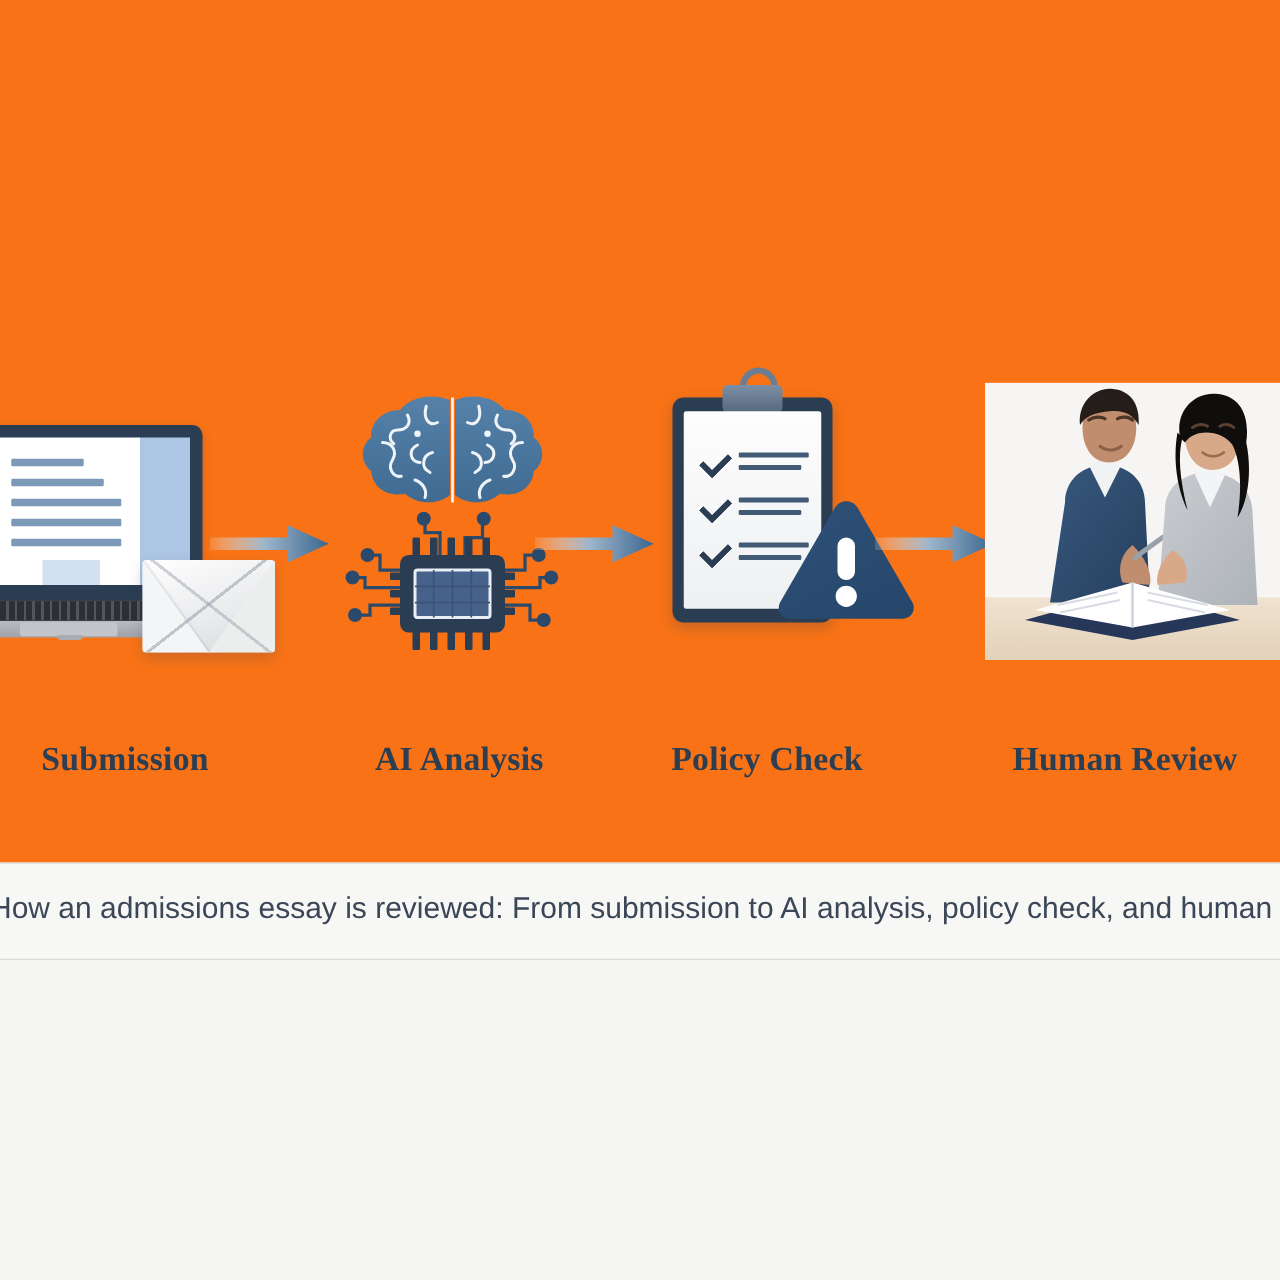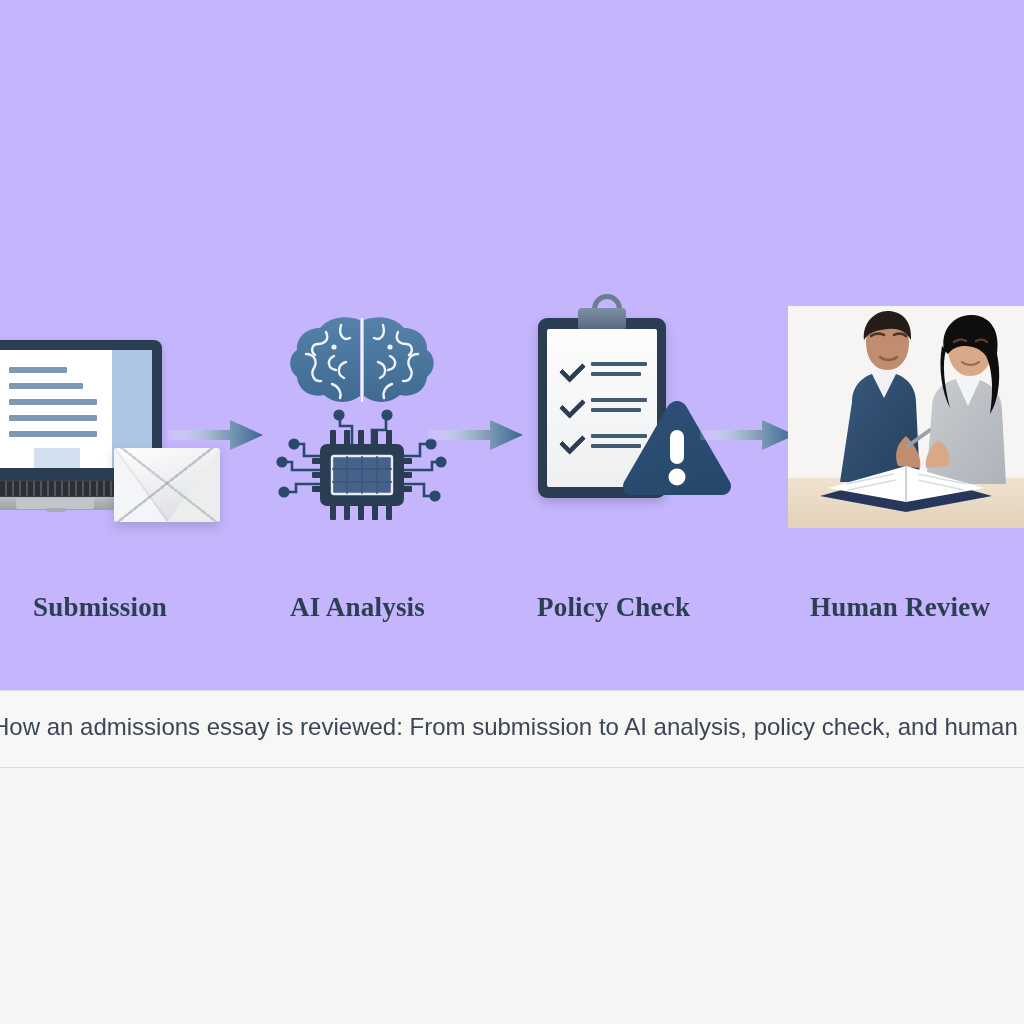--- a/index.html
+++ b/index.html
@@ -13,21 +13,21 @@
     font-family: "Liberation Sans", sans-serif;
     overflow: hidden;
     position: relative;
   }
 
   #stage {
     position: absolute;
     left: 0; top: 0;
     width: 1024px;
     height: 1024px;
-    background: #c4b5fd;
+    background: #f97316;
   }
 
   
   .flow {
     position: absolute;
     left: 0;
     top: 300px;
     width: 1024px;
     height: 280px;
   }
@@ -235,21 +235,21 @@
     position: absolute;
     top: 0;
     font-family: "Liberation Serif", serif;
     font-weight: bold;
     font-size: 27px;
     color: #2c3e52;
     white-space: nowrap;
     letter-spacing: 0.2px;
   }
   .lab-1 { left: 33px; }
-  .lab-2 { left: 290px; }
+  .lab-2 { left: 300px; }
   .lab-3 { left: 537px; }
   .lab-4 { left: 810px; }
 
   
   .caption-bar {
     position: absolute;
     left: 0;
     top: 690px;
     width: 1024px;
     height: 78px;

